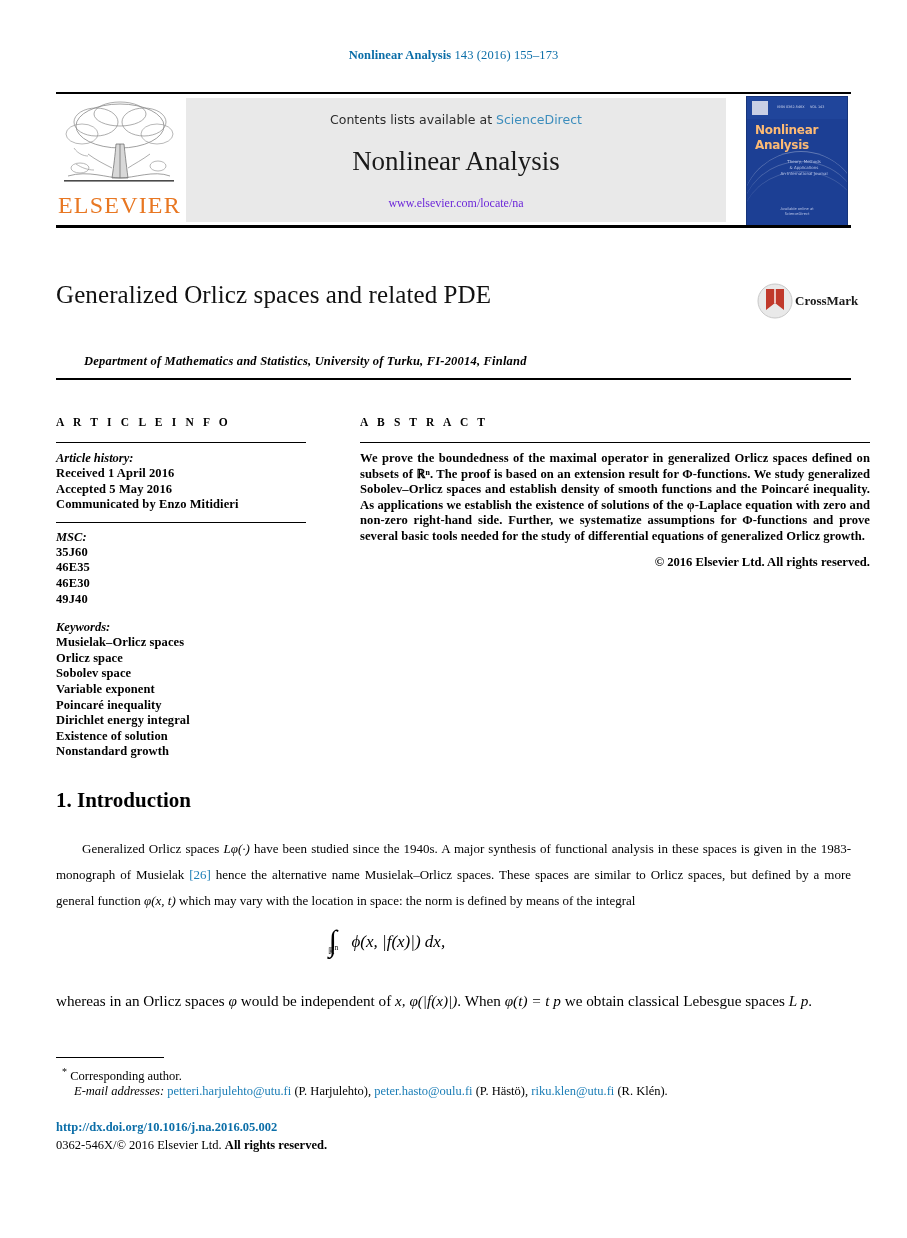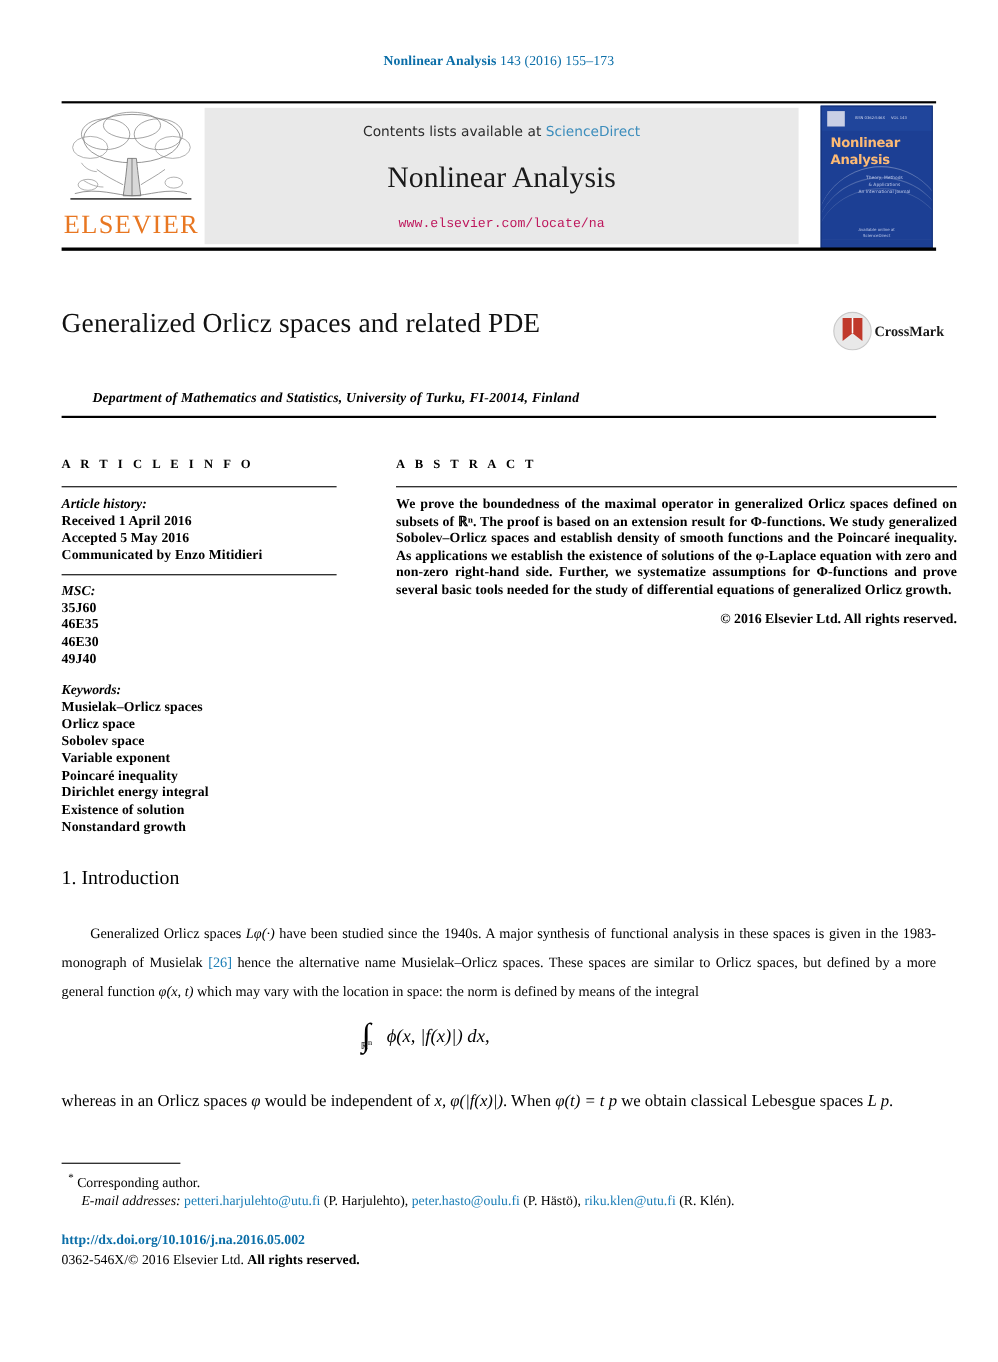--- a/index.html
+++ b/index.html
@@ -98,23 +98,23 @@
     text-align: center;
     font-family: "Liberation Serif", serif;
     font-size: 27px;
     color: #1a1a1a;
   }
   .journal-url {
     position: absolute;
     left: 0; top: 98px;
     width: 540px;
     text-align: center;
-    font-family: Liberation Mono, monospace;
+    font-family: Liberation Serif, serif;
     font-size: 12px;
-    color: #be185d;
+    color: #6d28d9;
   }
 
   .cover-thumb {
     position: absolute;
     left: 690px; top: 4px;
     width: 100px;
     height: 128px;
     background: #1c3f94;
     border: 1px solid #16347a;
     overflow: hidden;
@@ -280,22 +280,22 @@
   }
   .mrule-info {
     width: 250px; height: 1px; background: #000;
     margin: 9px 0 7px 0;
   }
 
   
   .section-heading {
     position: absolute;
     left: 56px; top: 788px;
-    font-size: 18px;
-    font-weight: normal;
+    font-size: 21px;
+    font-weight: bold;
   }
   .body-para {
     position: absolute;
     left: 56px; top: 836px;
     width: 795px;
     font-size: 13px;
     line-height: 26px;
     text-align: justify;
     text-indent: 26px;
   }

